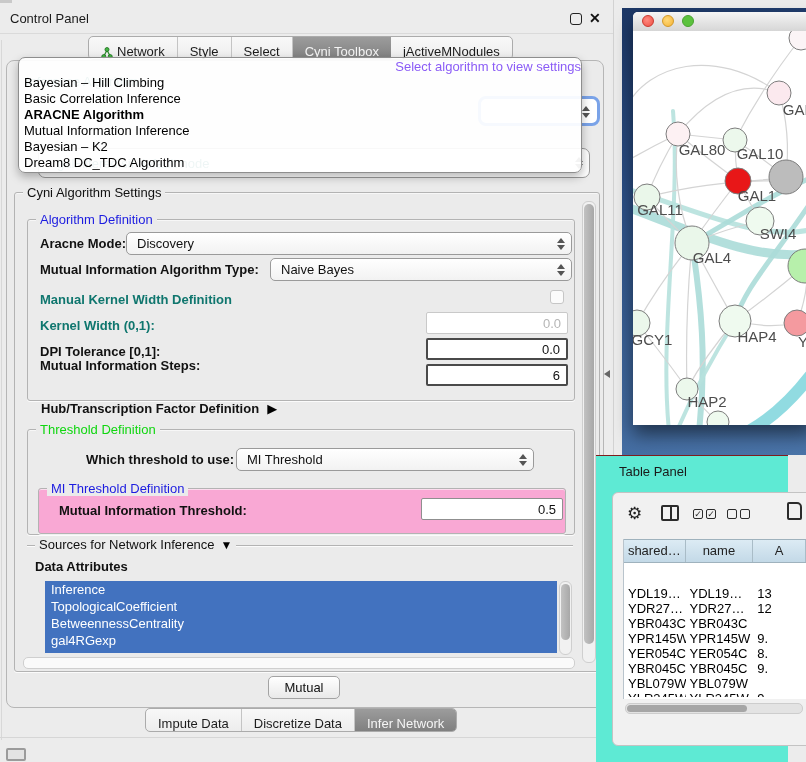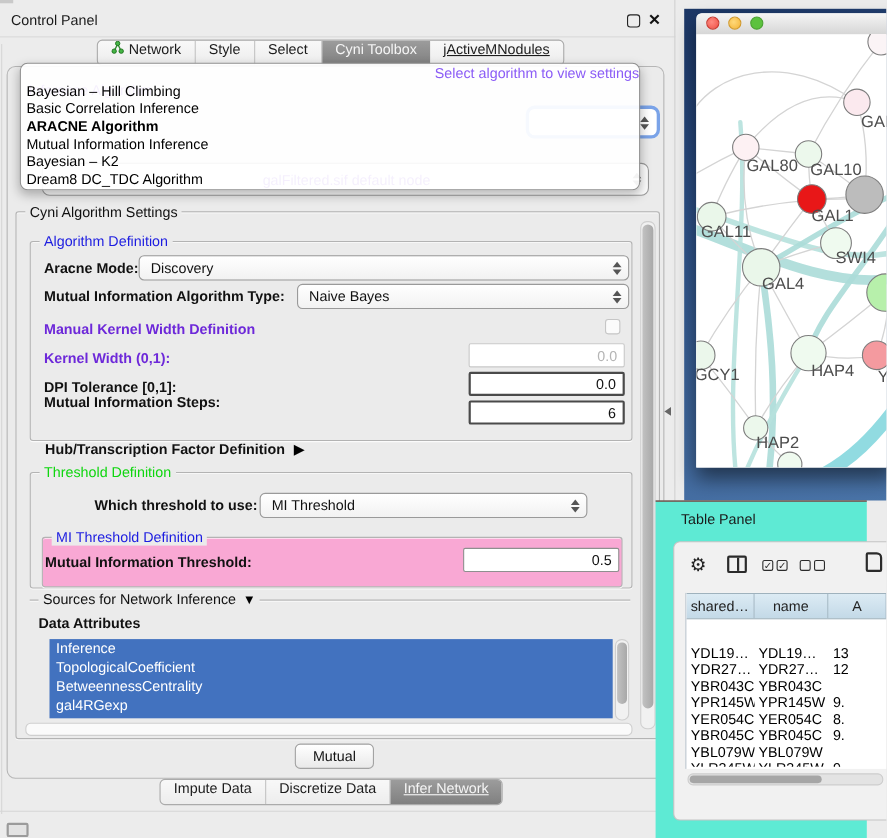--- a/index.html
+++ b/index.html
@@ -1,25 +1,25 @@
 <!DOCTYPE html>
 <html><head>
 <meta charset="utf-8">
 <style>
   html,body{margin:0;padding:0;background:#ececec;}
   .stage{position:relative;width:806px;height:762px;overflow:hidden;background:#ececec;
          font-family:"Liberation Sans",sans-serif;color:#111;}
   .abs{position:absolute;}
   .lbl{font-size:13px;white-space:nowrap;}
   .bold{font-weight:700;}
-  .gray{color:#6d28d9;text-align:center;}
+  .gray{color:#0f766e;}
   
   .seg-group{display:flex;border:1px solid #ababab;border-radius:5px;background:linear-gradient(#f8f8f8,#ededed);height:22px;overflow:hidden;}
-  .seg{display:flex;align-items:flex-start;gap:4px;padding:0 12px;font-size:13px;color:#1c1c1c;border-right:1px solid #c4c4c4;cursor:default;}
-  .seg:last-child{border-right:none;text-decoration:underline;}
+  .seg{display:flex;align-items:flex-end;gap:4px;padding:0 12px;font-size:13px;color:#1c1c1c;border-right:1px solid #c4c4c4;cursor:default;}
+  .seg:last-child{border-right:none;}
   .seg.sel{background:linear-gradient(#9c9c9c,#808080);color:#f5f5f5;border-right:none;}
   
   .tpanel{border:1px solid #b3b3b3;border-radius:3px;box-shadow:0 1px 0 rgba(255,255,255,.8), inset 0 1px 0 rgba(255,255,255,.6);}
   .ttitle{position:absolute;top:-8px;left:8px;background:#ebebeb;padding:0 4px;font-size:13px;line-height:15px;white-space:nowrap;}
   
   .field{background:#fff;border:2px solid #4a4a4a;border-radius:2px;font-size:13px;display:flex;align-items:center;justify-content:flex-end;padding:0 6px;box-sizing:border-box;}
   .field.disabled{border:1px solid #c9c9c9;color:#b5b5b5;}
   .field.thin{border:1px solid #8f8f8f;}
   .combo{background:linear-gradient(#ffffff,#f2f2f2);border:1px solid #9a9a9a;border-radius:5px;display:flex;align-items:center;font-size:13px;box-sizing:border-box;padding:0 4px 0 10px;}
   .combo .cval{flex:1;}
@@ -185,21 +185,21 @@
         <div class="abs combo" style="left:208px;top:18px;width:298px;height:23px;">
           <span class="cval">MI Threshold</span>
           <span class="stepper">
               <span class="tri-up"></span>
               <span class="tri-dn"></span>
             </span>
         </div>
 
         <div class="abs tpanel" style="left:10px;top:58px;width:526px;height:44px;background:#f9a8d4;">
           <span class="ttitle" style="color:#1c1ce0;">MI Threshold Definition</span>
-          <div class="abs lbl bold" style="left:2px;top:14px;">Mutual Information Threshold:</div>
+          <div class="abs lbl bold" style="left:20px;top:14px;">Mutual Information Threshold:</div>
           <div class="abs field thin" style="left:382px;top:9px;width:142px;height:22px;">
             <span>0.5</span>
           </div>
         </div>
       </div>
 
       <div class="abs etch-line" style="left:12px;top:352px;width:546px;"></div>
       <div class="abs" style="left:20px;top:344px;background:#ebebeb;padding:0 4px;display:flex;align-items:center;gap:6px;">
         <span class="lbl">Sources for Network Inference</span>
         <span style="font-size:12px;color:#000;">▼</span>

